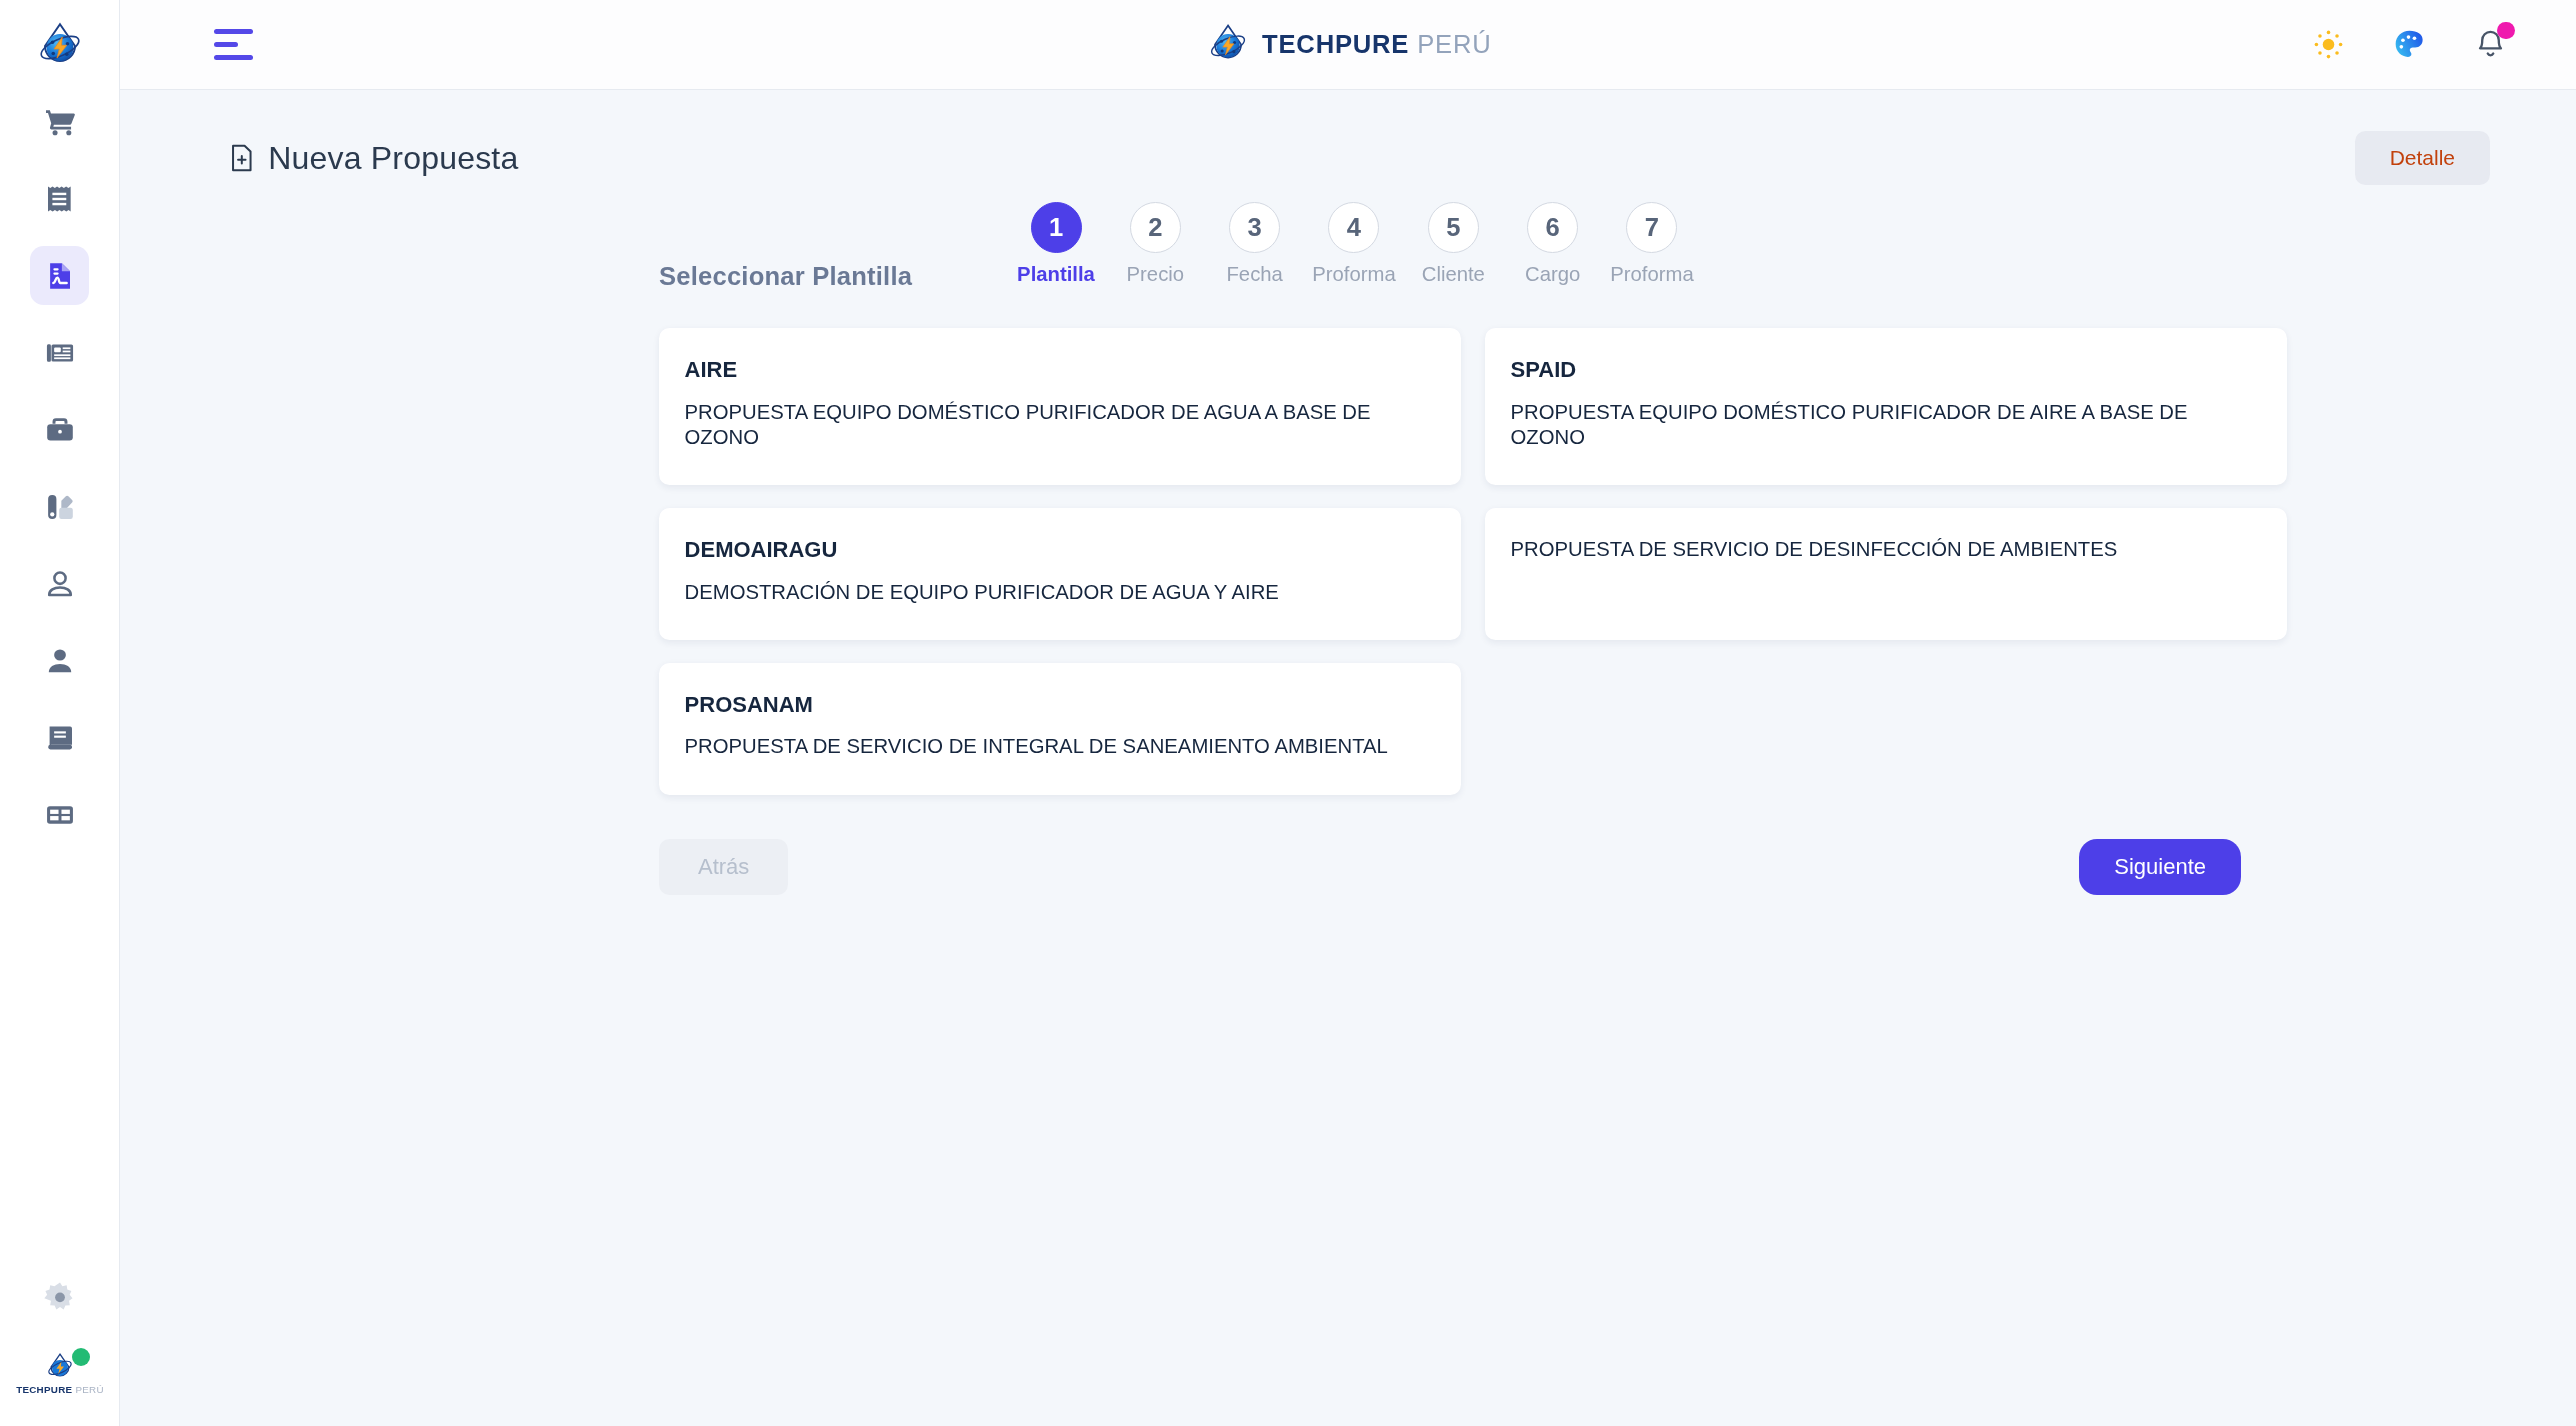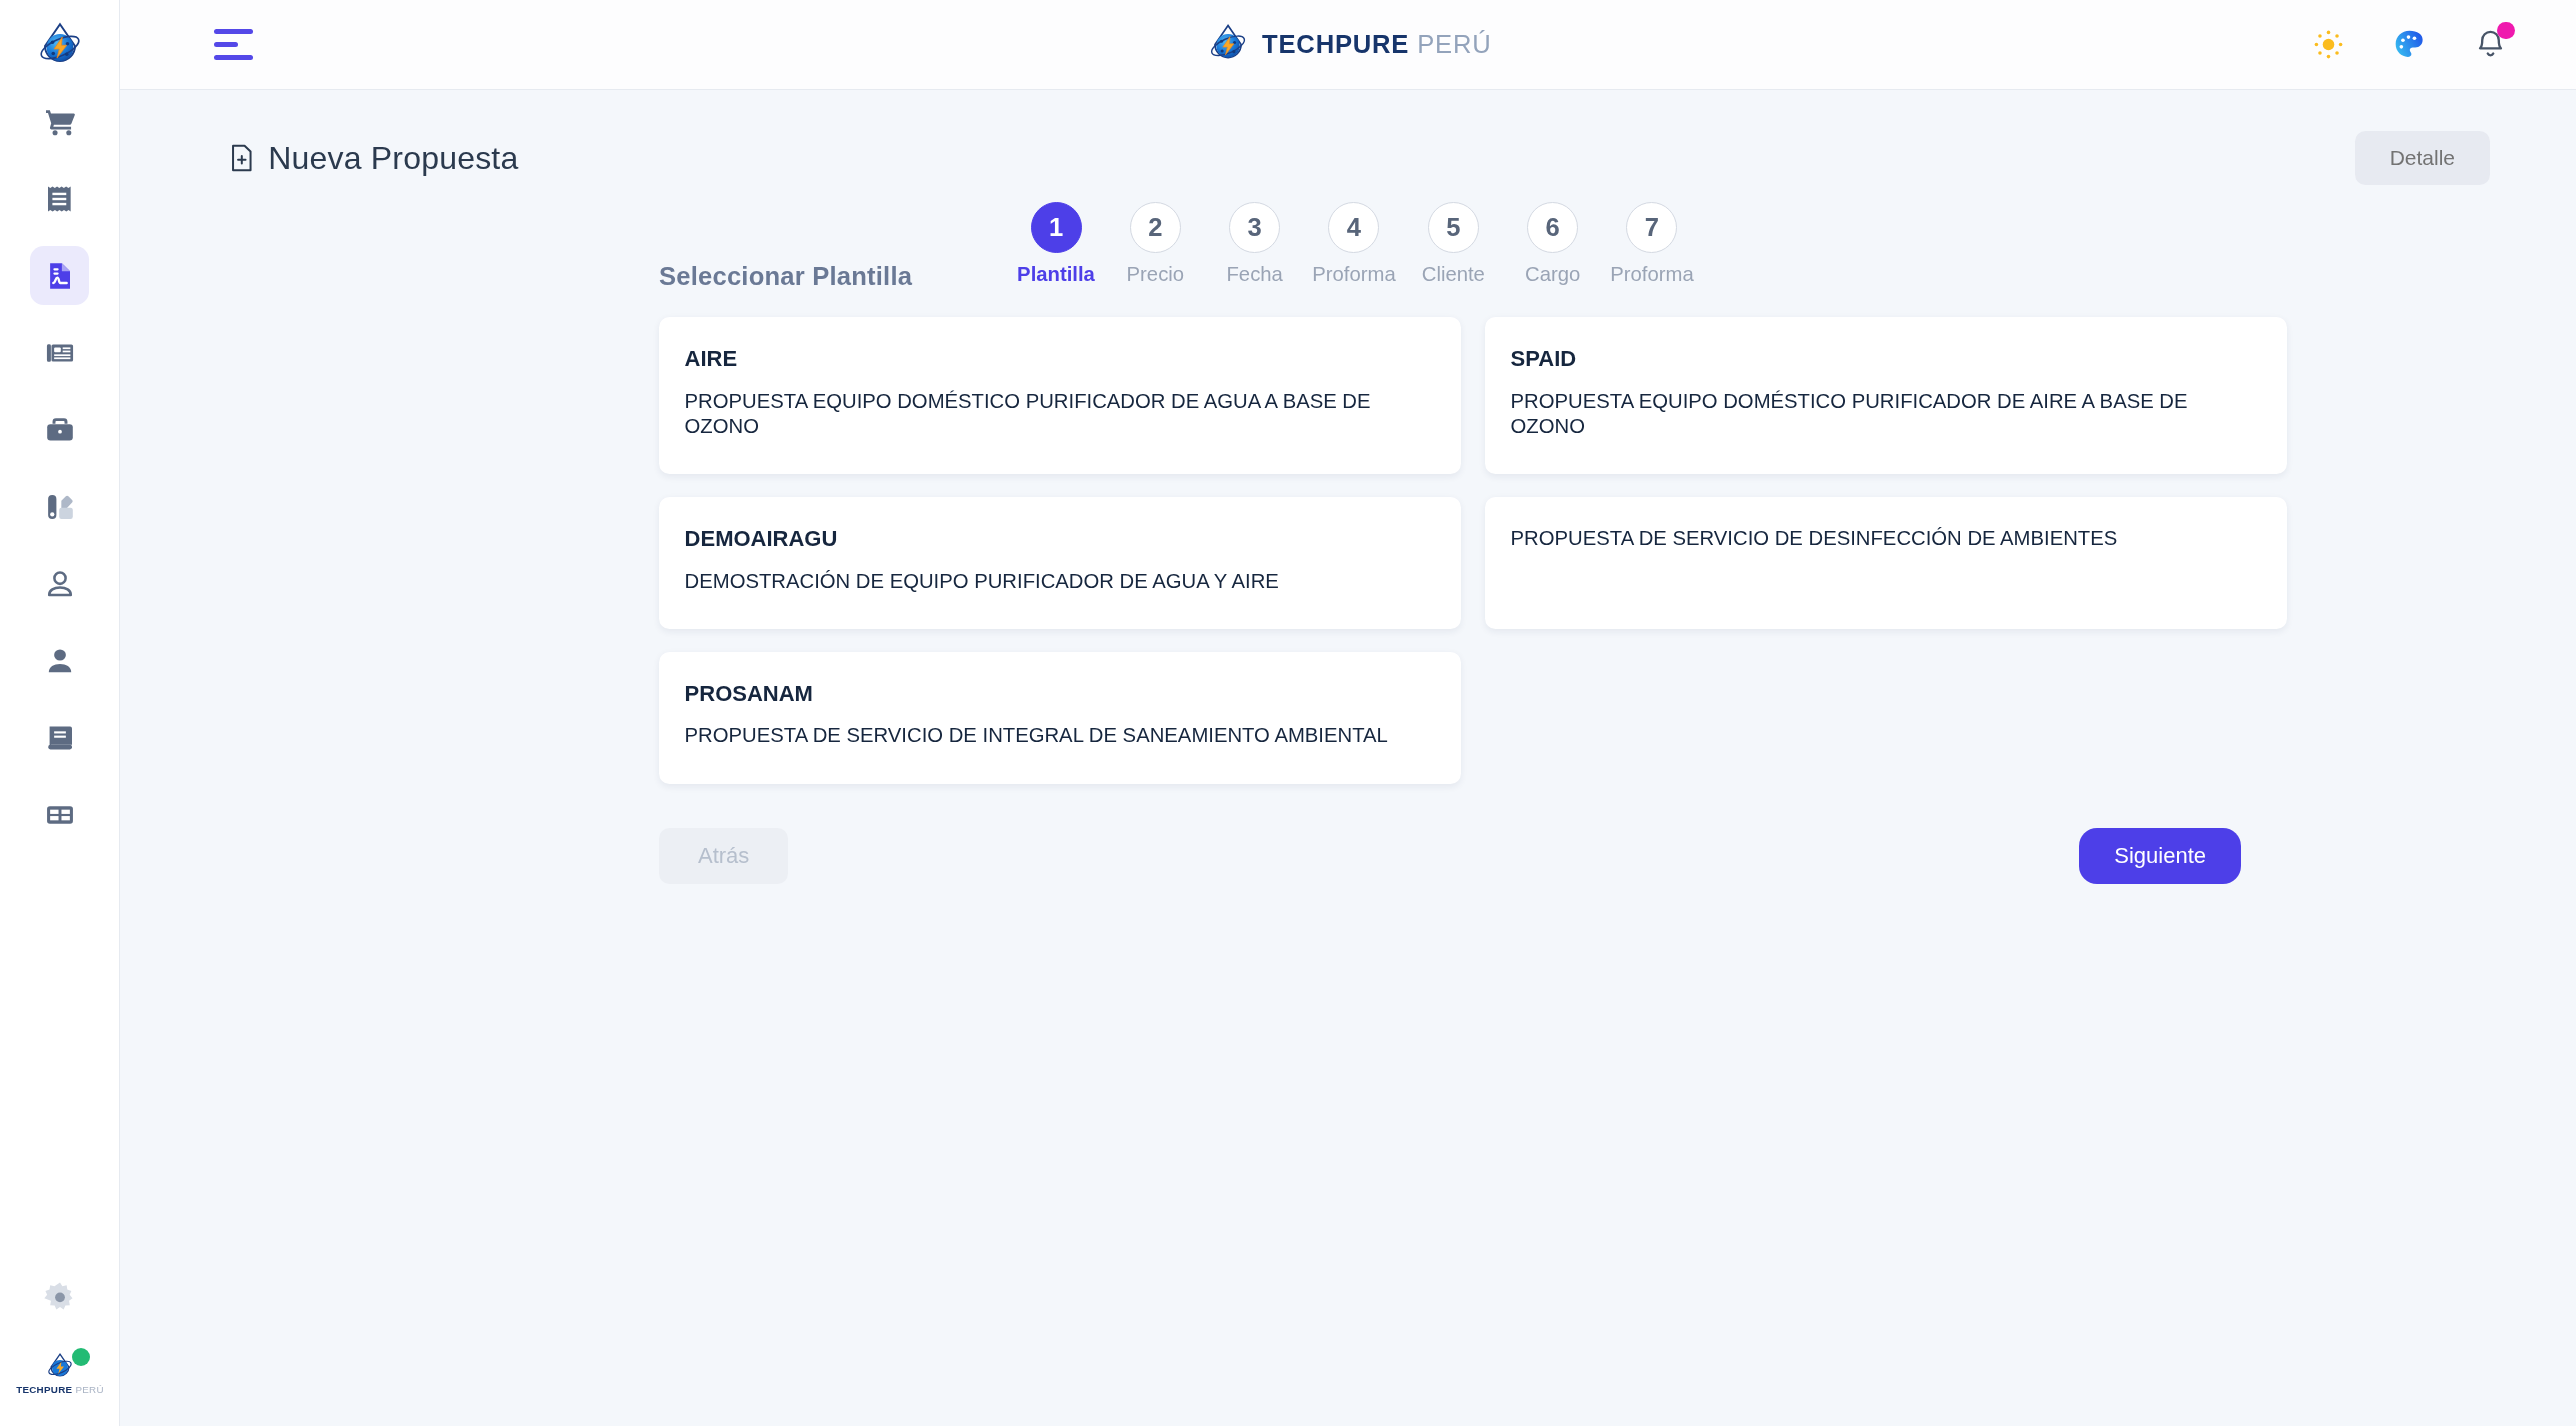--- a/index.html
+++ b/index.html
@@ -125,21 +125,21 @@
   #page-title {
     font-size: 32px; font-weight: 500; color: #2b3a4e; letter-spacing: 0.2px;
   }
   #detalle-button {
     background: #e7eaf1;
     border: none;
     border-radius: 10.5px;
     padding: 15px 35px;
     font-family: "Liberation Sans", sans-serif;
     font-size: 21px;
-    color: #737373;
+    color: #c2410c;
     cursor: pointer;
   }
 
   
   #stepper {
     margin: 16.6px auto 0;
     width: 685px;
     display: flex;
     justify-content: space-between;
   }
@@ -168,21 +168,21 @@
   
   #content {
     width: 1627px;
     margin: 0 0 0 533px;
   }
   #section-title {
     font-size: 25.6px;
     font-weight: 700;
     color: #6a7995;
     margin-top: -24px;
-    margin-bottom: 26px;
+    margin-bottom: 37px;
     letter-spacing: 0.2px;
   }
   #cards-grid {
     display: grid;
     grid-template-columns: 802px 802px;
     column-gap: 24px;
     row-gap: 22.6px;
   }
   .tpl-card {
     background: #ffffff;

